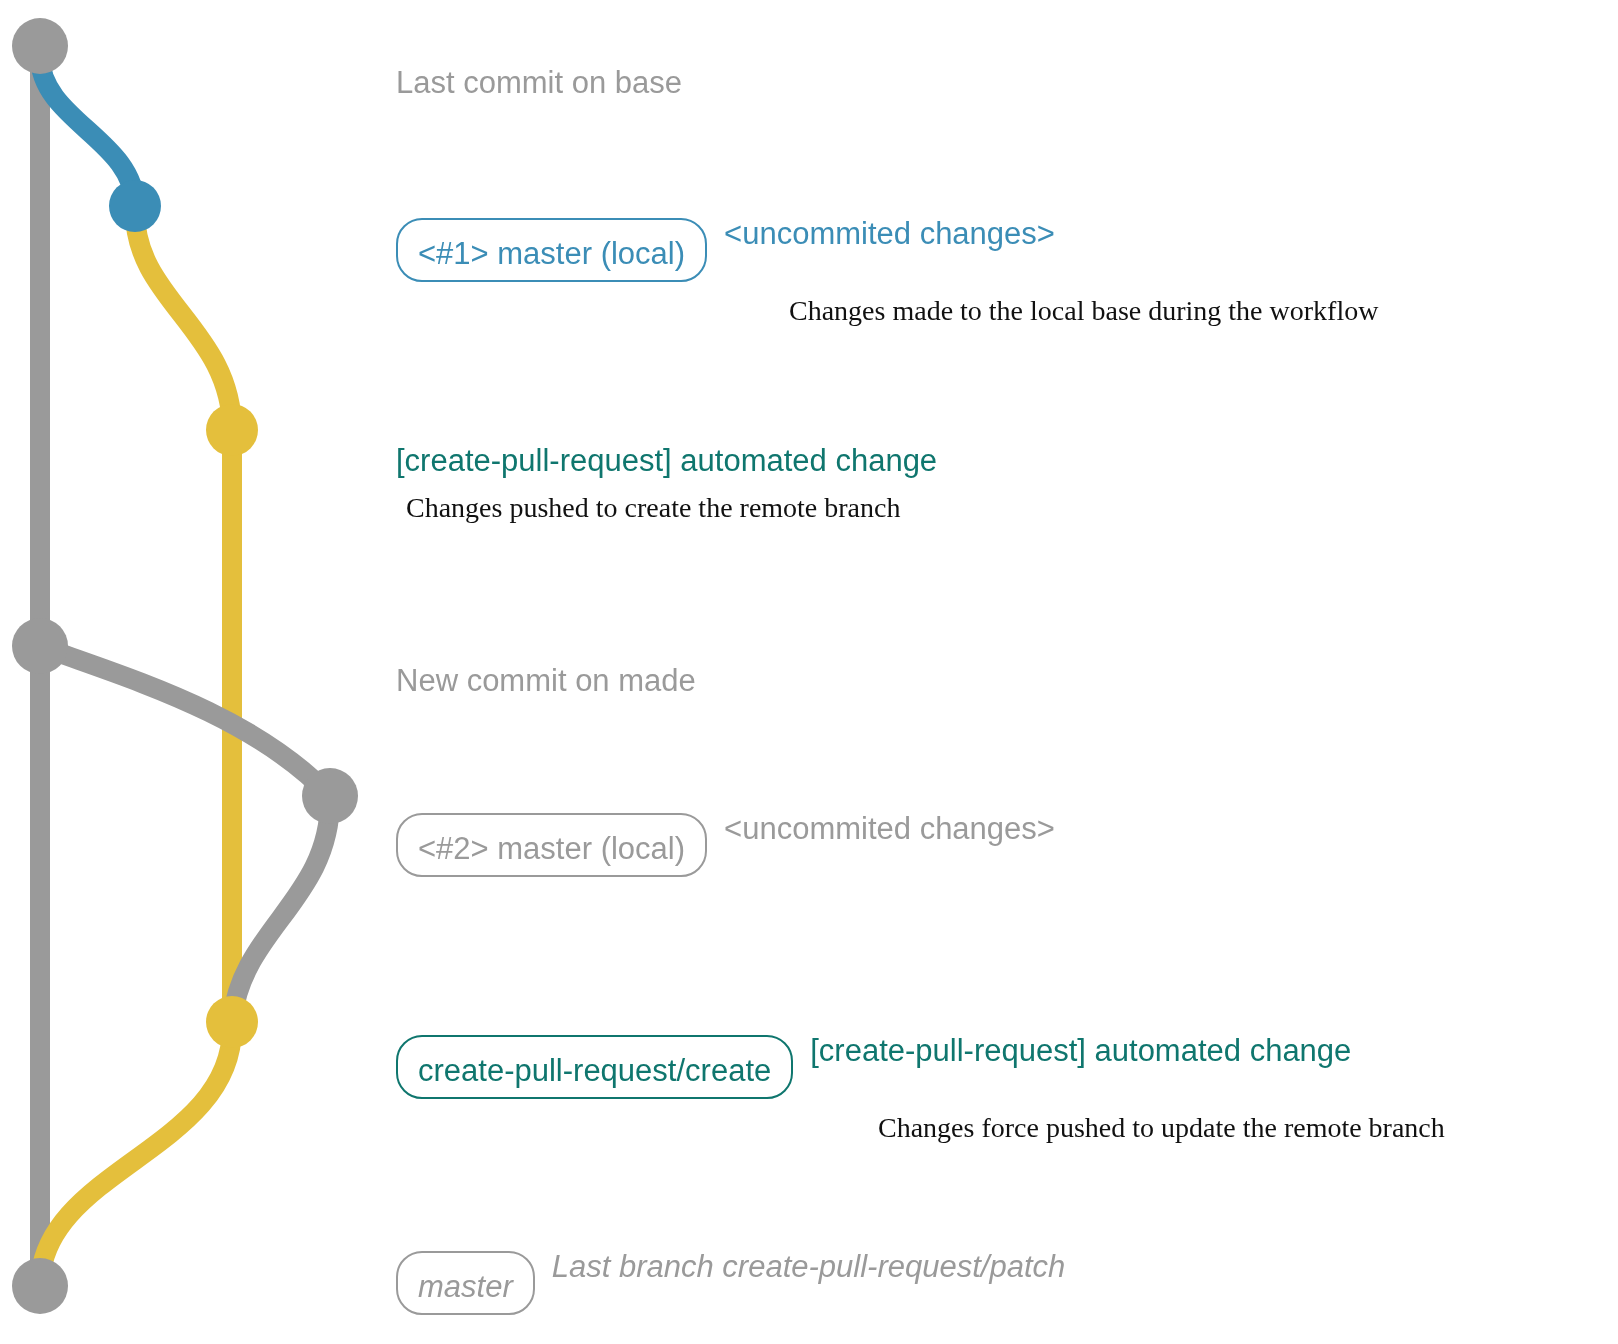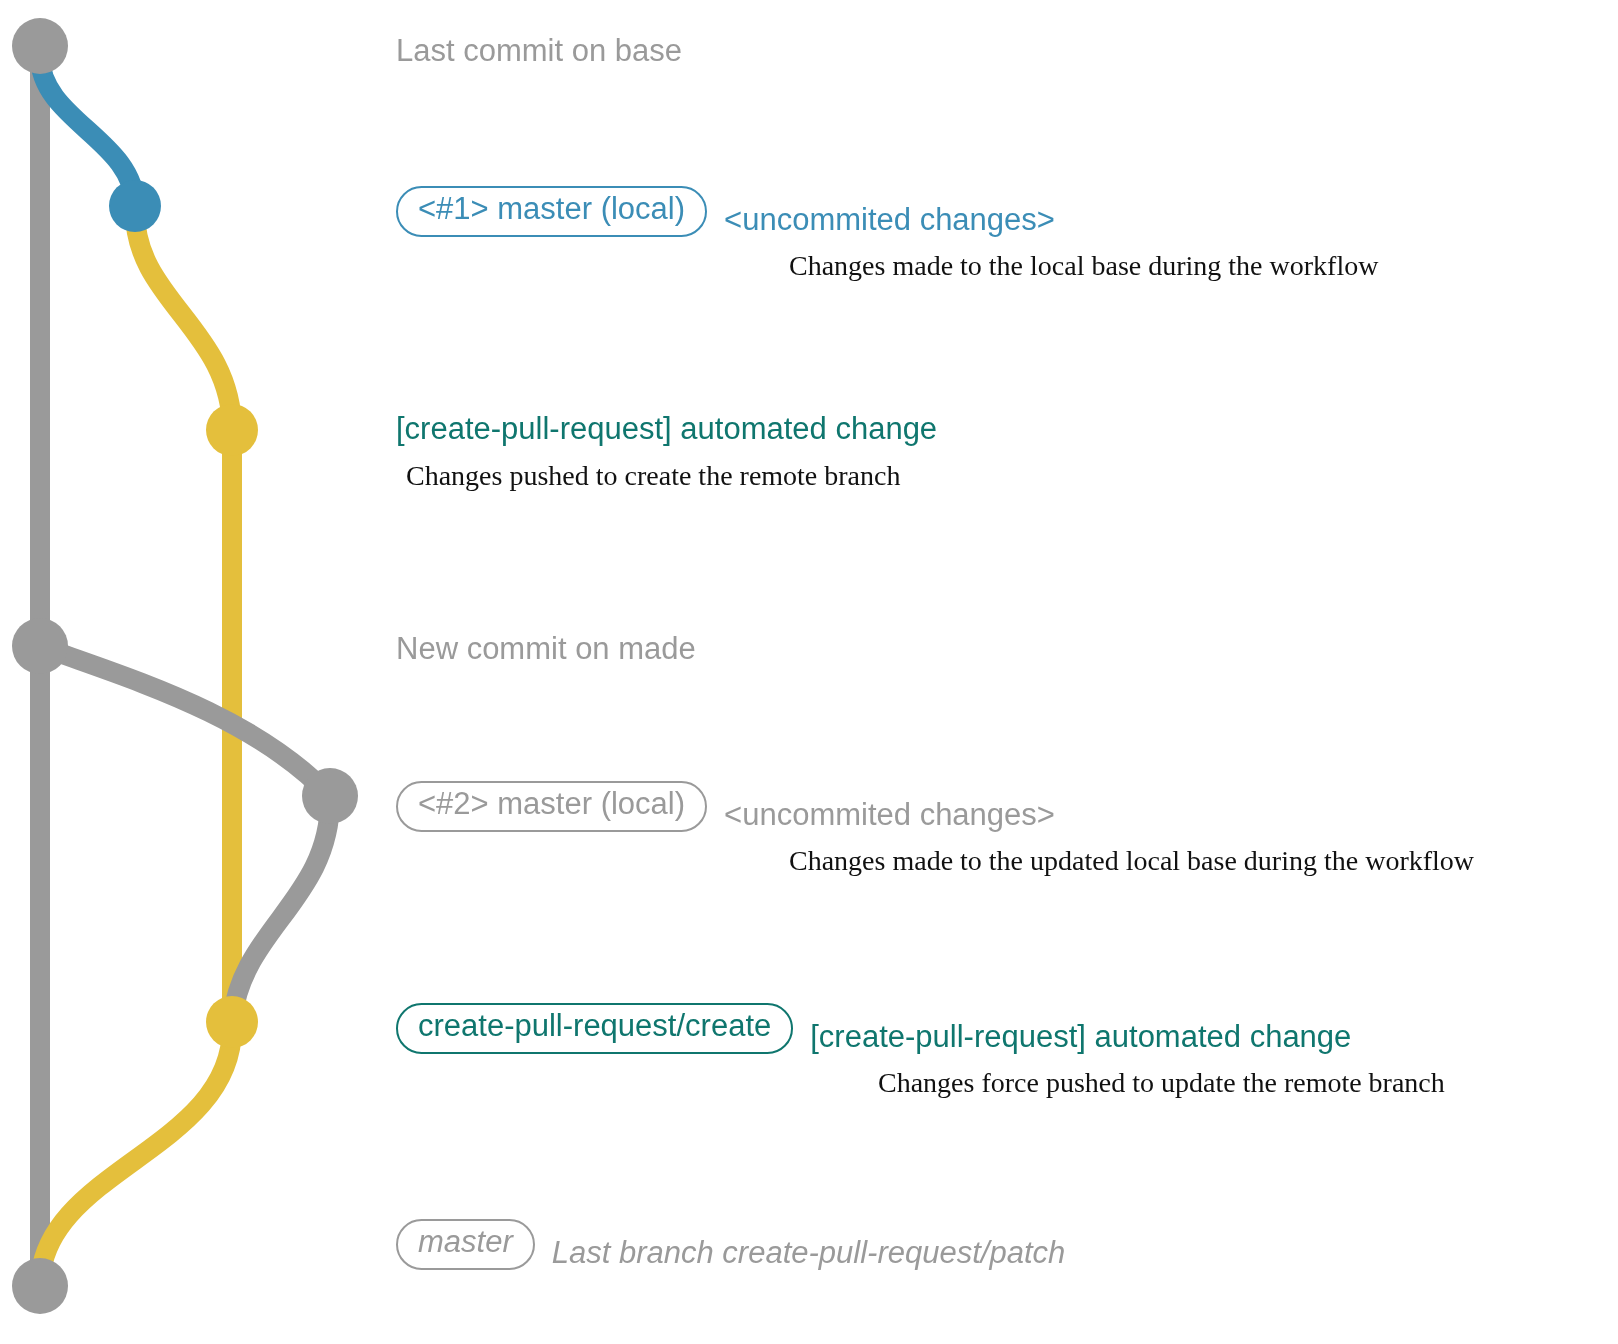--- a/index.html
+++ b/index.html
@@ -34,31 +34,32 @@
 
   .row {
     position: absolute;
     display: flex;
     flex-direction: column;
   }
 
   .row-main {
     display: flex;
     flex-direction: row;
-    align-items: flex-end;
+    align-items: flex-start;
     white-space: nowrap;
+    margin-top: 32px;
   }
 
   .badge {
     display: inline-flex;
     align-items: center;
     justify-content: center;
     border: 2px solid currentColor;
     border-radius: 26px;
-    padding: 5px 20px 9px 20px;
+    padding: 18px 20px 9px 20px;
     font-size: 31px;
     line-height: 1.05;
     box-sizing: border-box;
     background: transparent;
   }
 
   .commit-title {
     font-size: 31px;
     line-height: 1.05;
     white-space: nowrap;
@@ -153,21 +154,20 @@
     <div class="row-main">
       <span class="plain-title c-gray">New commit on made</span>
     </div>
   </div>
 
   <div class="row" id="row-local-2">
     <div class="row-main">
       <span class="badge c-gray">&lt;#2&gt; master (local)</span>
       <span class="commit-title c-gray">&lt;uncommited changes&gt;</span>
     </div>
-    <div class="subtitle sub-indent-2">Changes made to the updated local base during the workflow</div>
   </div>
 
   <div class="row" id="row-patch">
     <div class="row-main">
       <span class="badge c-gold">create-pull-request/create</span>
       <span class="commit-title c-gold">[create-pull-request] automated change</span>
     </div>
     <div class="subtitle sub-indent-4">Changes force pushed to update the remote branch</div>
   </div>
 

